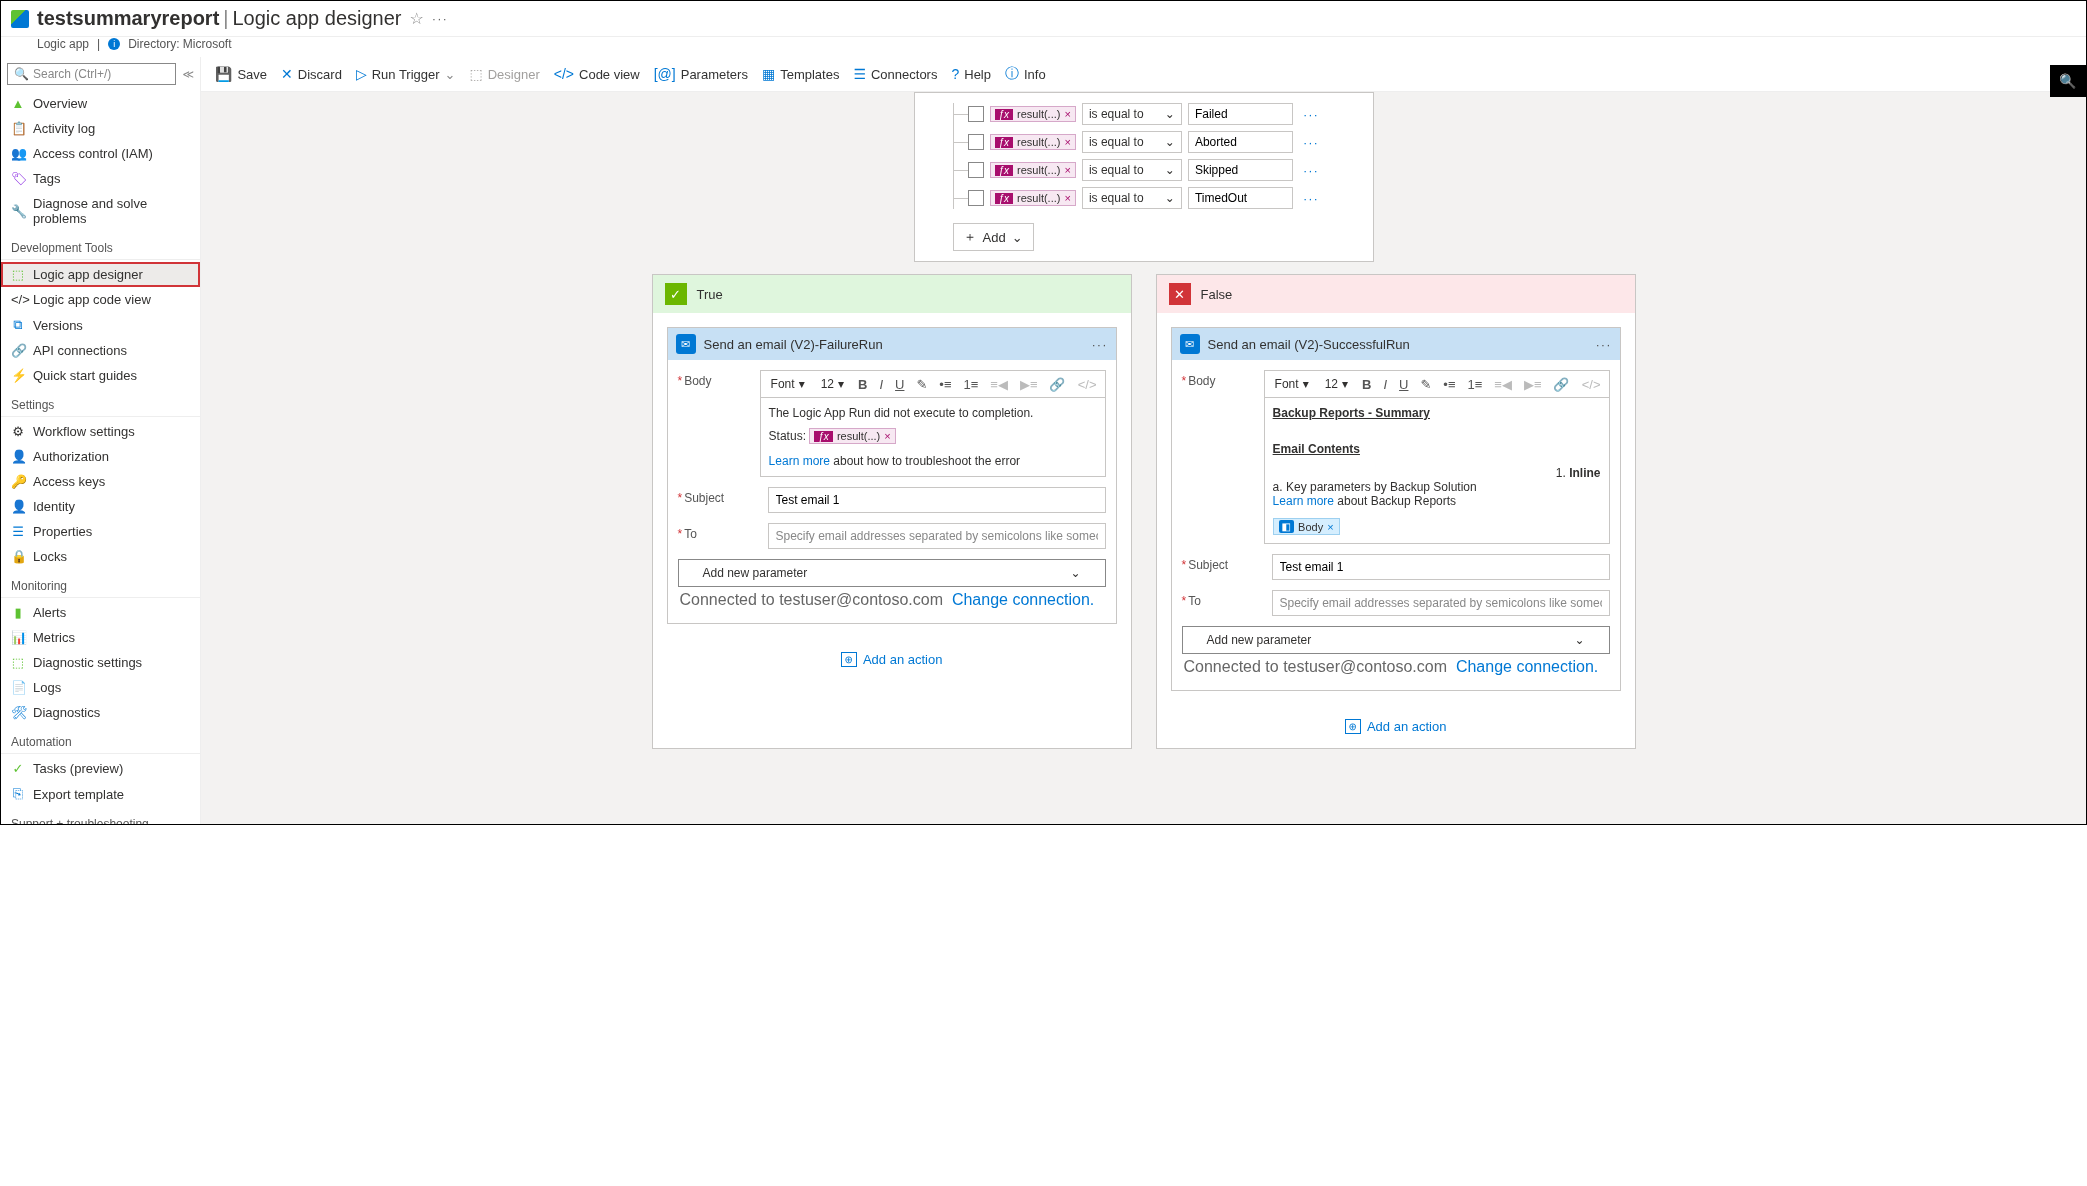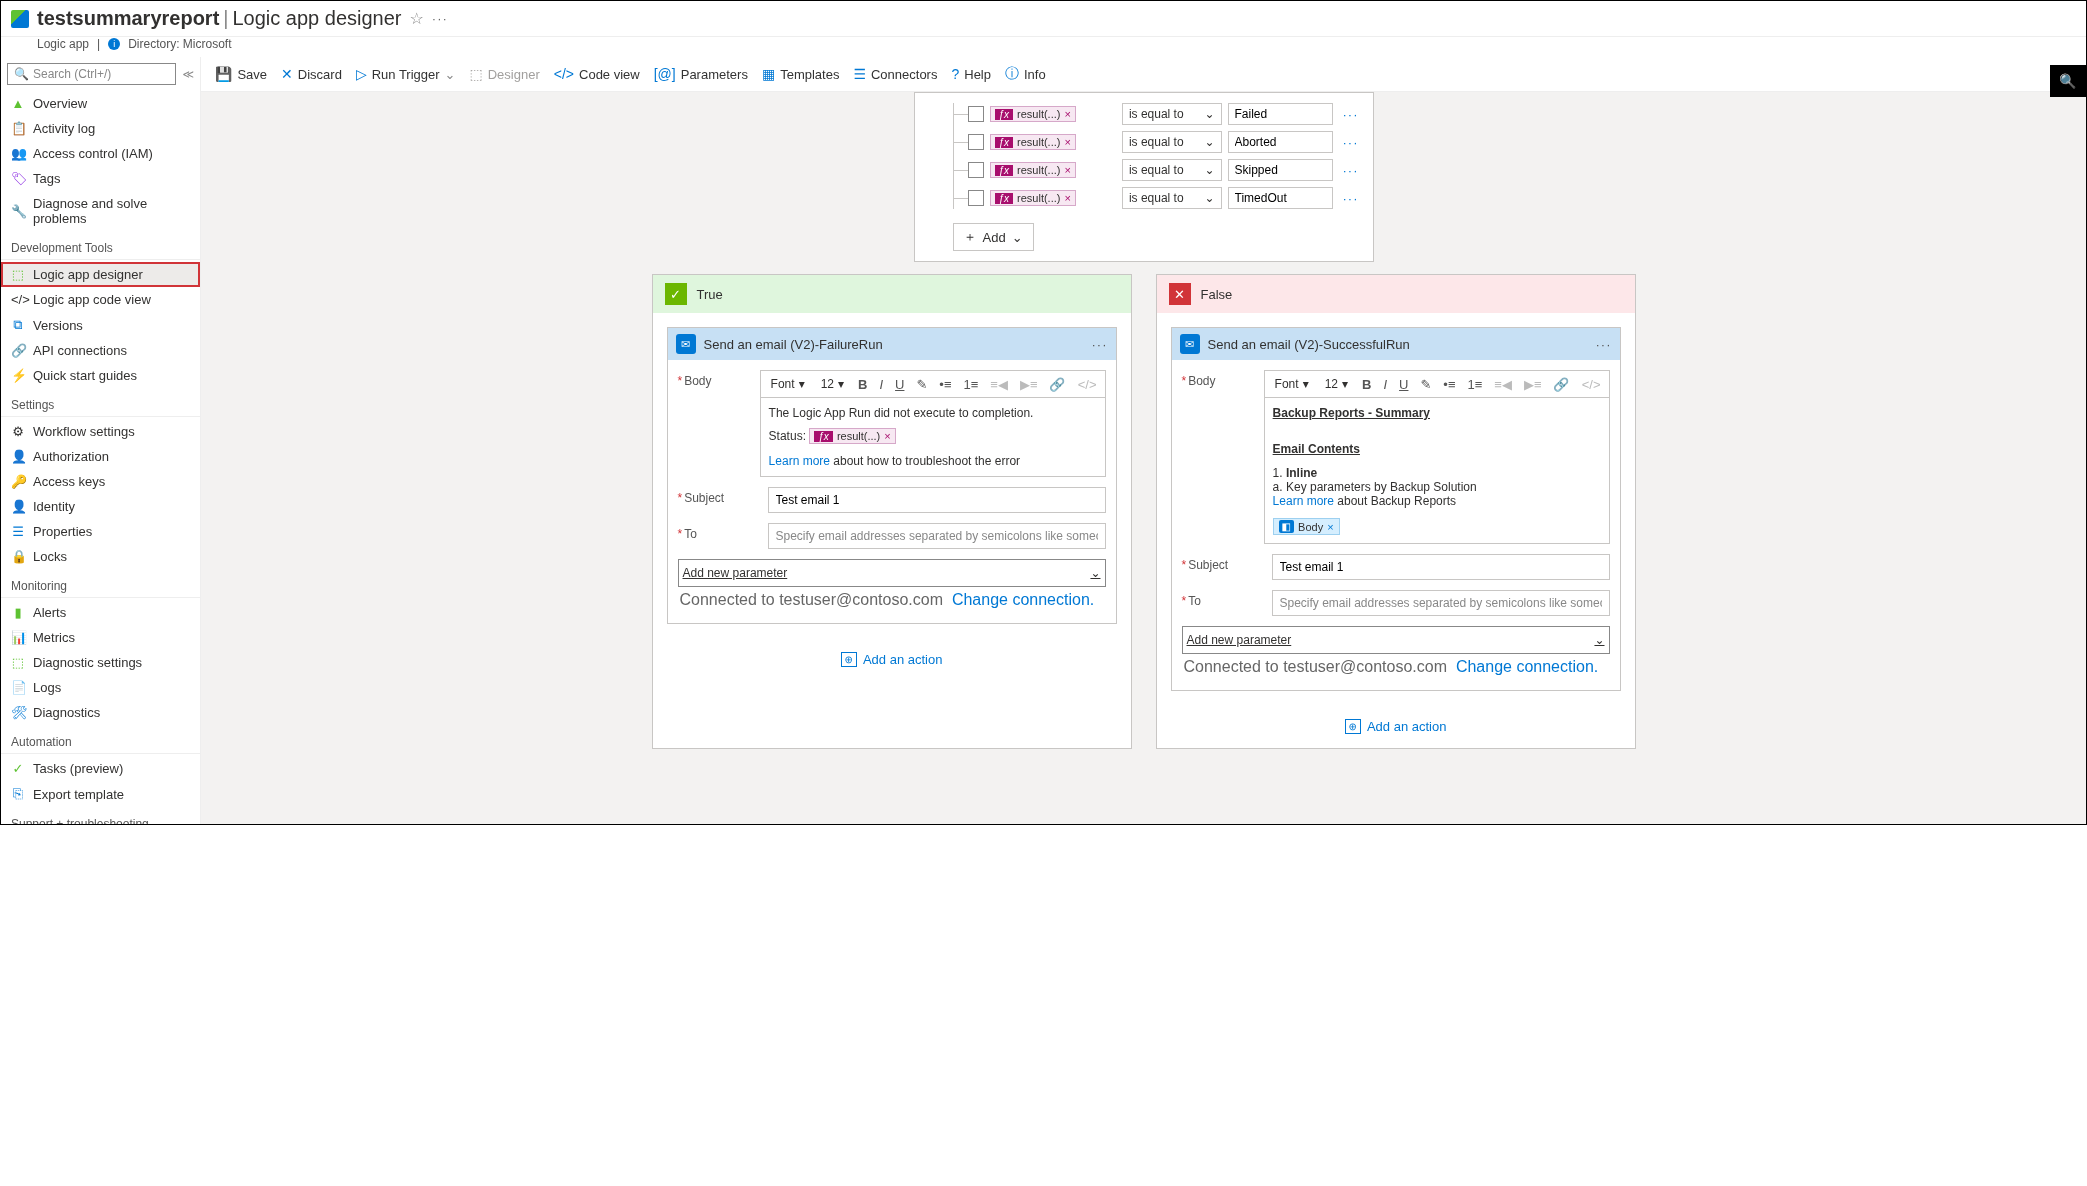--- a/index.html
+++ b/index.html
@@ -35,21 +35,21 @@
 .cond-tree { padding: 4px 0 0 0;}
 .cond-row { display:flex; align-items:center; gap:6px; margin:6px 0; position:relative;}
 .cond-row::before { content:""; position:absolute; left:-14px; top:50%; width:14px; height:1px; background:#c8c6c4;}
 .cond-tree-inner { border-left:1px solid #c8c6c4; margin-left:28px; padding-left:14px;}
 .cb { width:16px;height:16px;border:1px solid #888; background:#fff; flex-shrink:0;}
 .token { display:inline-flex; align-items:center; gap:4px; border:1px solid #d6a8c9; background:#f7e8f2; padding:1px 4px; font-size:11px;}
 .token .fx { background:#a80e6d; color:#fff; font-style:italic; padding:0 4px; font-size:10px;}
 .token .x { color:#a80e6d; cursor:pointer;}
 .token2 { display:inline-flex; align-items:center; gap:4px; border:1px solid #9dd0f0; background:#d5eefe; padding:1px 5px; font-size:11px;}
 .token2 .bi { background:#0078d4; color:#fff; padding:1px 3px; border-radius:2px; font-size:10px;}
-.sel { border:1px solid #c8c6c4; padding:3px 6px; font-size:12px; background:#fff; display:flex; align-items:flex-end; justify-content:space-between; width:100px;margin-left:40px;}
+.sel { border:1px solid #c8c6c4; padding:3px 6px; font-size:12px; background:#fff; display:flex; align-items:flex-end; justify-content:space-between; width:100px;}
 .val { border:1px solid #c8c6c4; padding:3px 6px; font-size:12px; background:#fff; width:105px;}
 .rowdots { color:#0078d4; cursor:pointer; padding:0 4px; letter-spacing:1px;}
 .add-btn { display:inline-flex; align-items:center; gap:6px; border:1px solid #c8c6c4; padding:4px 10px; font-size:13px; cursor:pointer; background:#fff; margin-top:8px; margin-left:28px;}
 .branches { display:flex; gap:24px; margin-top:12px; justify-content:center;}
 .branch { width: 480px; border:1px solid #c8c6c4; background:#fff;}
 .branch-head { display:flex; align-items:center; gap:10px; padding:8px 12px; font-size:13px;}
 .branch-head.true { background:#dff6dd;}
 .branch-head.false { background:#fde7e9;}
 .bh-ic { width:22px;height:22px; display:flex;align-items:center;justify-content:center; color:#fff; font-size:13px;}
 .bh-ic.t { background:#6bb700;}
@@ -66,21 +66,21 @@
 .rte-toolbar { display:flex; align-items:center; gap:8px; border:1px solid #c8c6c4; border-bottom:none; padding:4px 6px; font-size:12px;}
 .rte-toolbar .dd { border:none; display:flex; align-items:center; gap:4px; padding:2px 4px;}
 .rte-toolbar .tbi { cursor:pointer; color:#555; font-size:13px; padding:0 2px;}
 .rte-toolbar .tbi.bold { font-weight:bold;}
 .rte-toolbar .tbi.ital { font-style:italic;}
 .rte-toolbar .tbi.under { text-decoration:underline;}
 .rte-body { border:1px solid #c8c6c4; padding:8px; font-size:12px; min-height:60px;}
 .rte-body a { color:#0078d4; text-decoration:none;}
 .txt-input { width:100%; border:1px solid #c8c6c4; padding:5px 7px; font-size:12px;}
 .txt-input::placeholder { color:#888;}
-.param-dd { width:100%; border:1px solid #888; padding:6px 4px; font-size:12px; display:flex; justify-content:space-between; align-items:center; margin-top:4px;text-decoration:underline;}
+.param-dd { width:100%; border:1px solid #888; padding:6px 24px; font-size:12px; display:flex; justify-content:space-between; align-items:center; margin-top:4px;}
 .conn-line { font-size:16px; color:#666; padding:4px 2px;}
 .conn-line a { color:#0078d4; text-decoration:none;}
 .add-action { display:flex; align-items:center; justify-content:center; gap:6px; color:#0078d4; font-size:13px; padding:14px; cursor:pointer;}
 .add-action .aic { border:1px solid #0078d4; padding:1px 3px; font-size:10px;}
 .zoom-fab { position:absolute; top:8px; right:0; width:36px;height:32px;background:#000;color:#fff;display:flex;align-items:center;justify-content:center;font-size:14px;}
 </style>
 </head>
 <body>
 
 <div class="page">
@@ -413,21 +413,21 @@
                       <span class="tbi">•≡</span>
                       <span class="tbi">1≡</span>
                       <span class="tbi" style="color:#bbb">≡◀</span>
                       <span class="tbi" style="color:#bbb">▶≡</span>
                       <span class="tbi">🔗</span>
                       <span class="tbi" style="color:#bbb">&lt;/&gt;</span>
                     </div>
                     <div class="rte-body">
                       <div><b><u>Backup Reports - Summary</u></b></div>
                       <div style="margin-top:22px;"><b><u>Email Contents</u></b></div>
-                      <div style="margin-top:10px;">1. <b>Inline</b></div>
+                      <div style="margin-top:10px;text-align:right;">1. <b>Inline</b></div>
                       <div>a. Key parameters by Backup Solution</div>
                       <div><a href="#">Learn more</a><span> about Backup Reports</span></div>
                       <div style="margin-top:10px;">
                         <span class="token2">
                             <span class="bi">◧</span>
                             <span>Body</span>
                             <span style="color:#0078d4;cursor:pointer">×</span>
                           </span>
                       </div>
                     </div>

